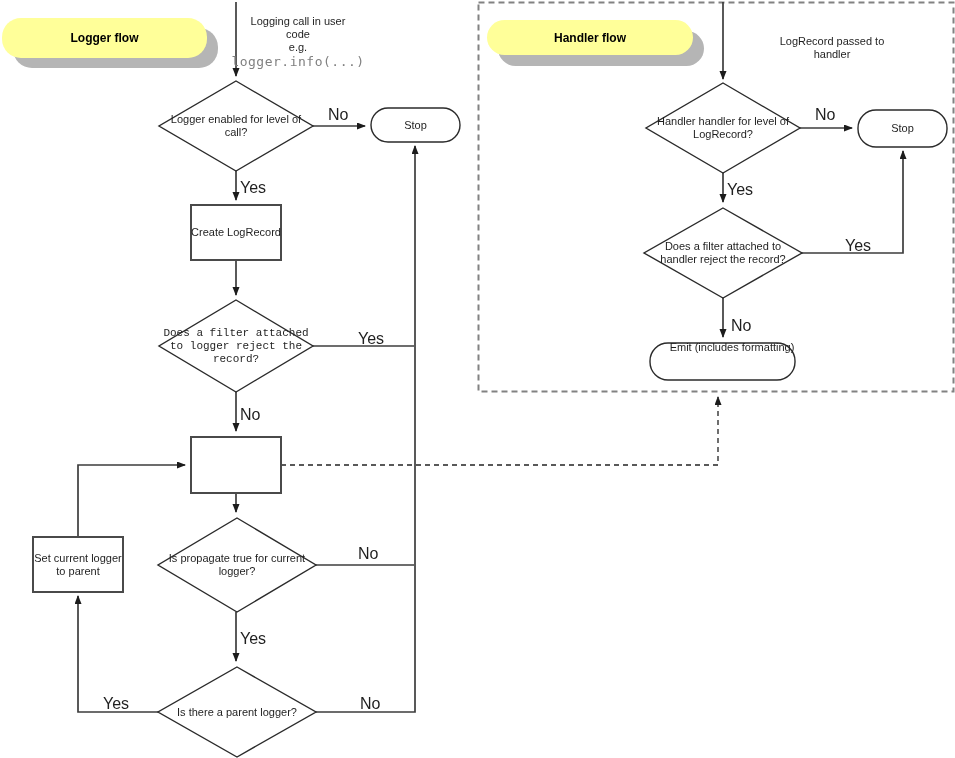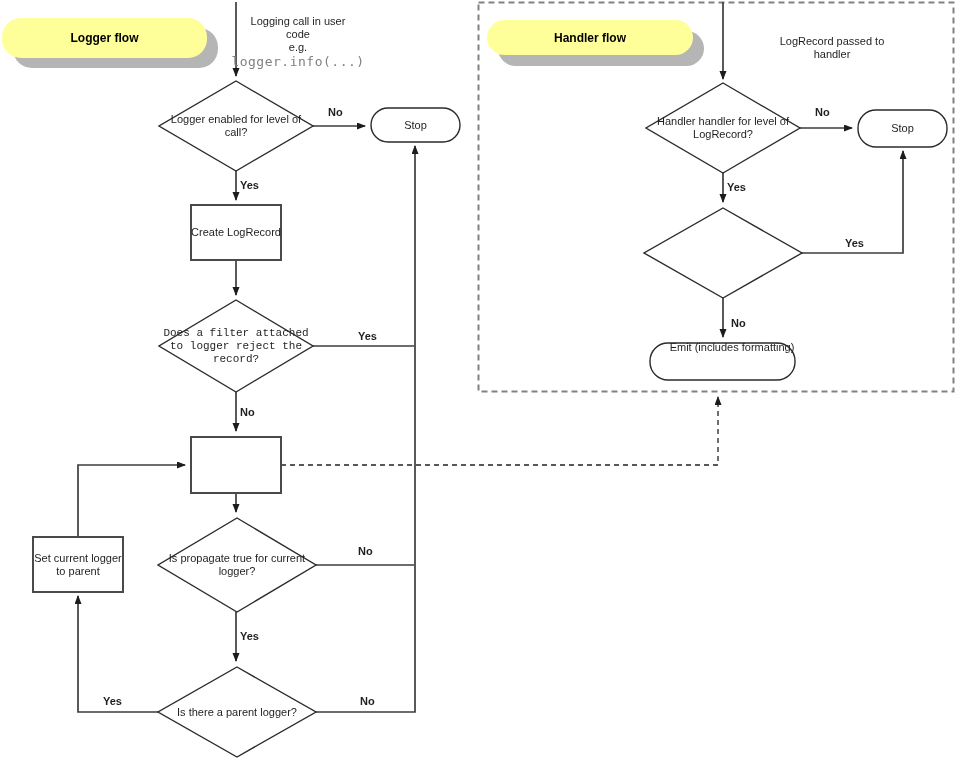--- a/index.html
+++ b/index.html
@@ -58,24 +58,23 @@
     flex-direction: column;
     align-items: center;
     justify-content: center;
     text-align: center;
     font-size: 11px;
     line-height: 13px;
     color: var(--text);
   }
   .edge-label {
     position: absolute;
-    font-size: 11px;
+    font-size: 16px;
     color: var(--text);
     white-space: nowrap;
-    font-weight: bold;
   }
   .code {
     font-family: "DejaVu Sans Mono", "Liberation Mono", monospace;
     color: var(--code-text);
     font-size: 13px;
     letter-spacing: 0.5px;
     margin-top: 1px;
   }
   .card {
     position: absolute;
@@ -170,20 +169,21 @@
   <div class="edge-label" style="left:103px; top:695px;">Yes</div>
   <div class="edge-label" style="left:360px; top:695px;">No</div>
 
   <div class="t" style="left:727px; top:35px; width:210px;">
     <span>LogRecord passed to</span>
     <span>handler</span>
   </div>
 
   <div class="t" style="left:653px; top:106px; width:140px; height:44px;">Handler handler for level of LogRecord?</div>
   <div class="t" style="left:858px; top:110px; width:89px; height:37px;">Stop</div>
+  <div class="t" style="left:648px; top:231px; width:150px; height:44px;">Does a filter attached to handler reject the record?</div>
   <div class="t" style="left:650px; top:329px; width:164px; height:37px;">Emit (includes formatting)</div>
 
   <div class="edge-label" style="left:815px; top:106px;">No</div>
   <div class="edge-label" style="left:727px; top:181px;">Yes</div>
   <div class="edge-label" style="left:845px; top:237px;">Yes</div>
   <div class="edge-label" style="left:731px; top:317px;">No</div>
 
 </div>
 
 </body></html>

